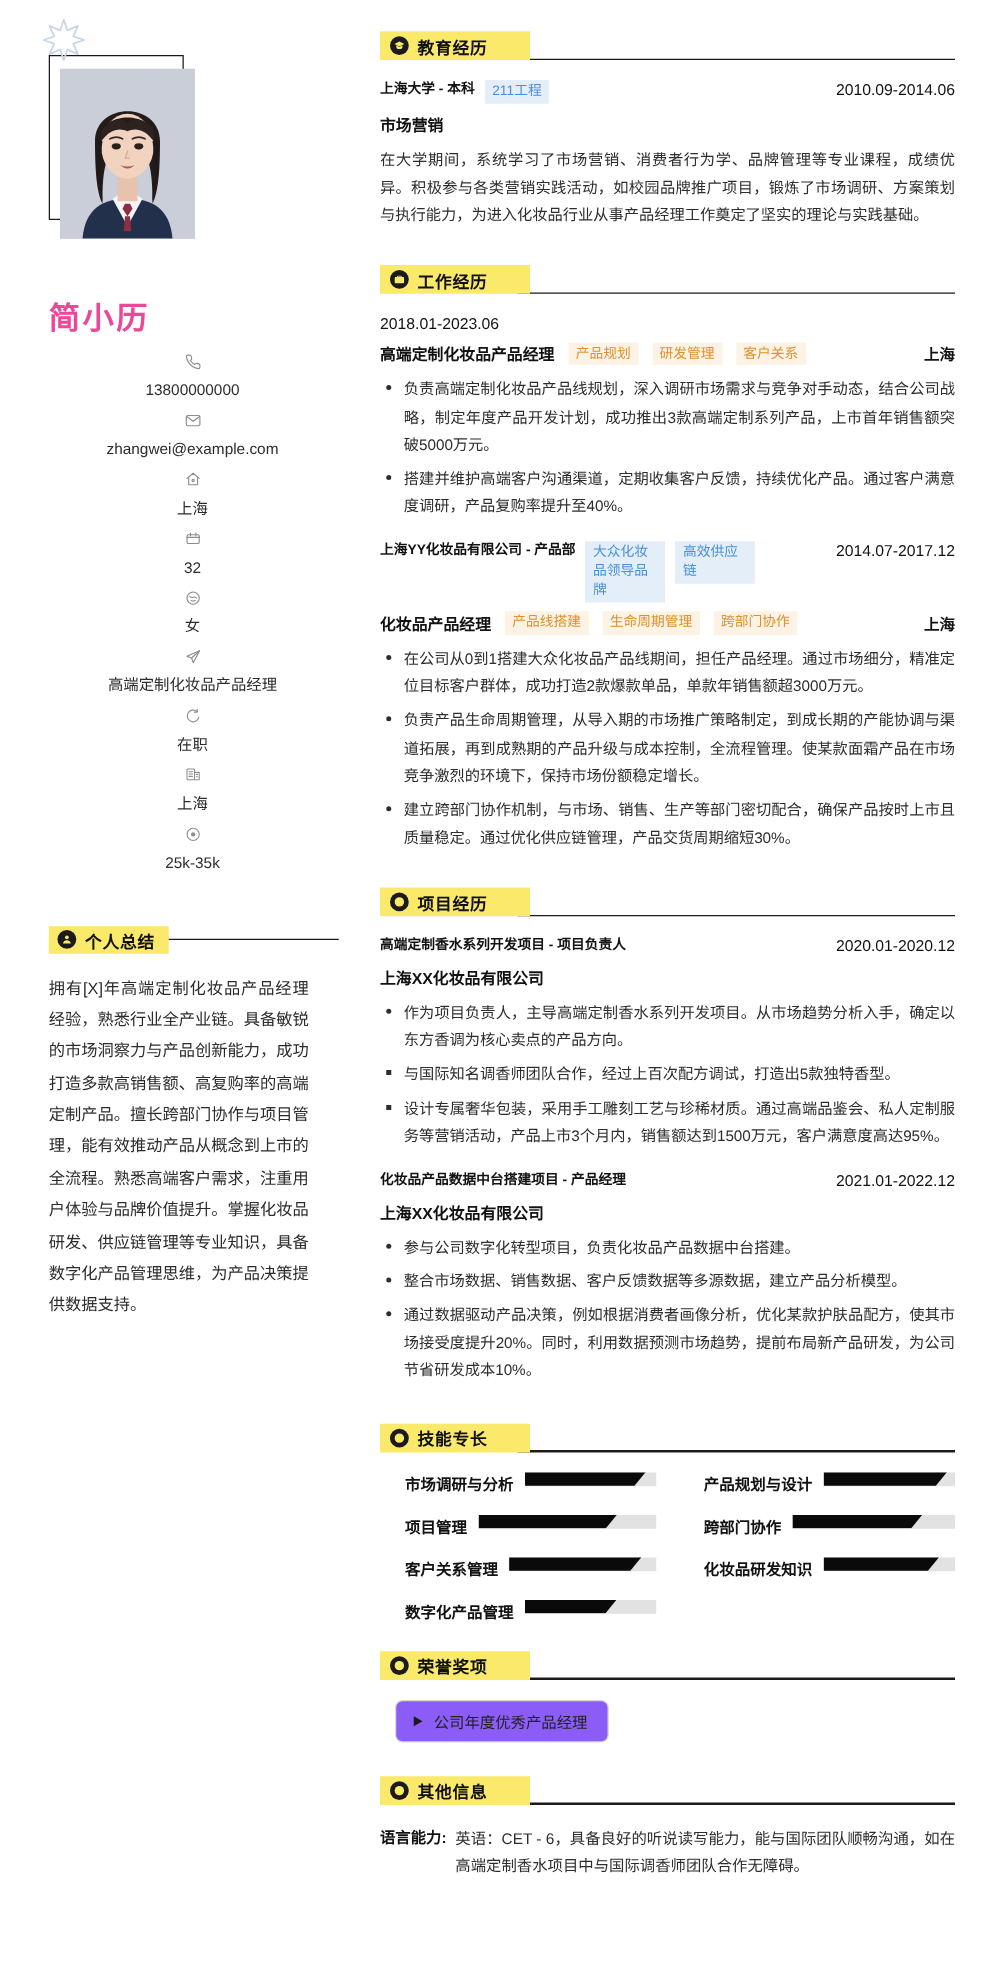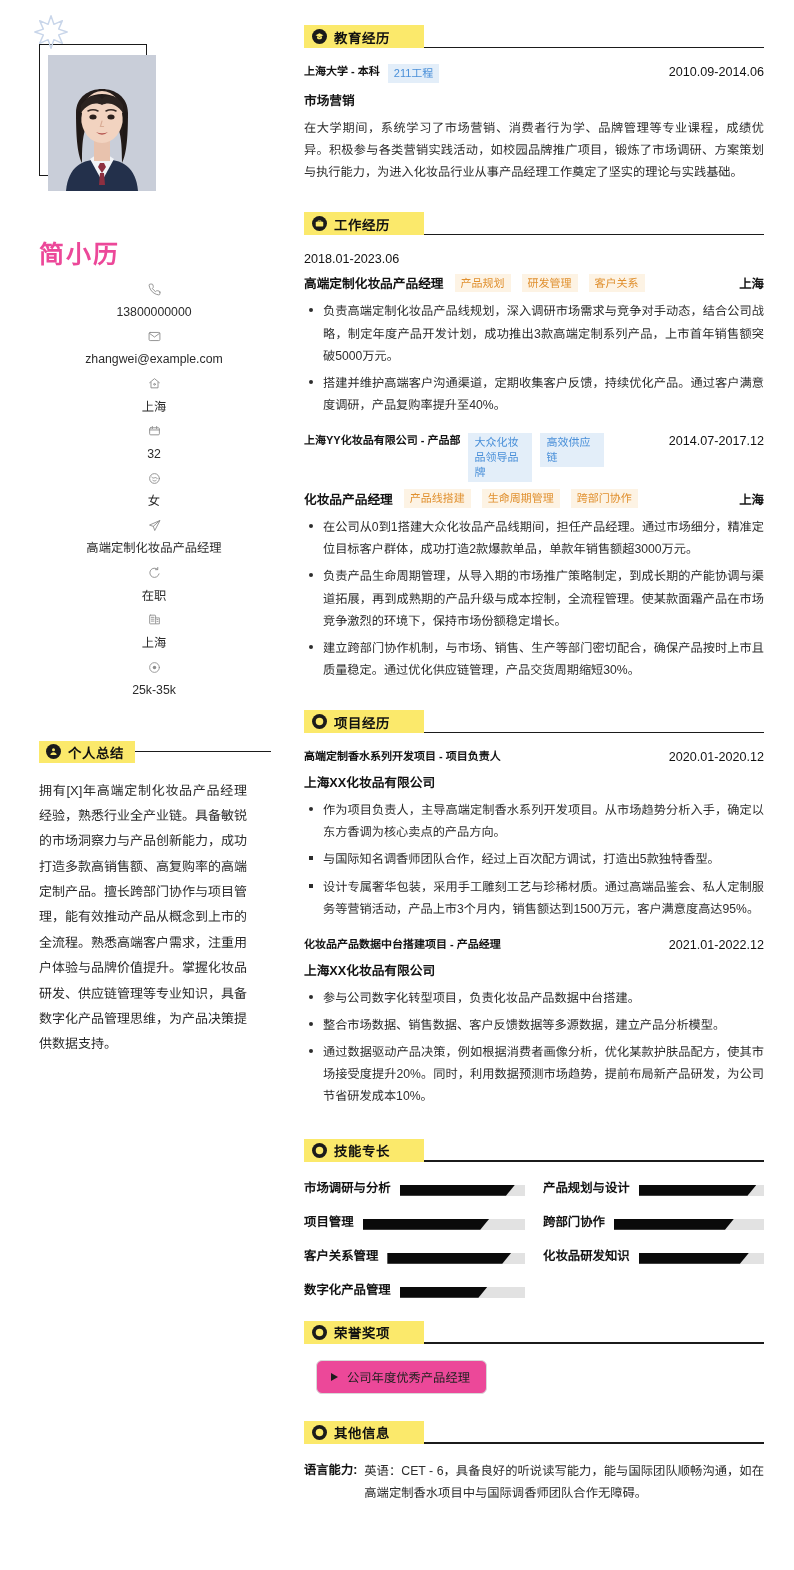--- a/index.html
+++ b/index.html
@@ -299,22 +299,23 @@
   
   .skills-grid {
     display: grid;
     grid-template-columns: 1fr 1fr;
     column-gap: 18px;
     row-gap: 16px;
     margin-top: 4px;
   }
   .skill-row {
     display: flex;
-    align-items: flex-end;
+    align-items: flex-start;
     gap: 9px;
+    margin-left: 20px;
   }
   .skill-name {
     font-size: 12.4px;
     font-weight: bold;
     color: #121212;
     white-space: nowrap;
   }
   .skill-track {
     position: relative;
     flex: 1;
@@ -333,21 +334,21 @@
   
   .award-chip {
     display: inline-flex;
     align-items: center;
     gap: 9px;
     border: 1px solid #d8d8d8;
     border-radius: 6px;
     padding: 7px 16px 7px 14px;
     font-size: 12.3px;
     color: #222;
-    background: #ec4899;
+    background: #8b5cf6;
     margin-left: 12px;
   }
   .award-chip .tri {
     width: 0; height: 0;
     border-left: 7px solid #1b1b1b;
     border-top: 4.5px solid transparent;
     border-bottom: 4.5px solid transparent;
     flex: 0 0 auto;
   }
 

